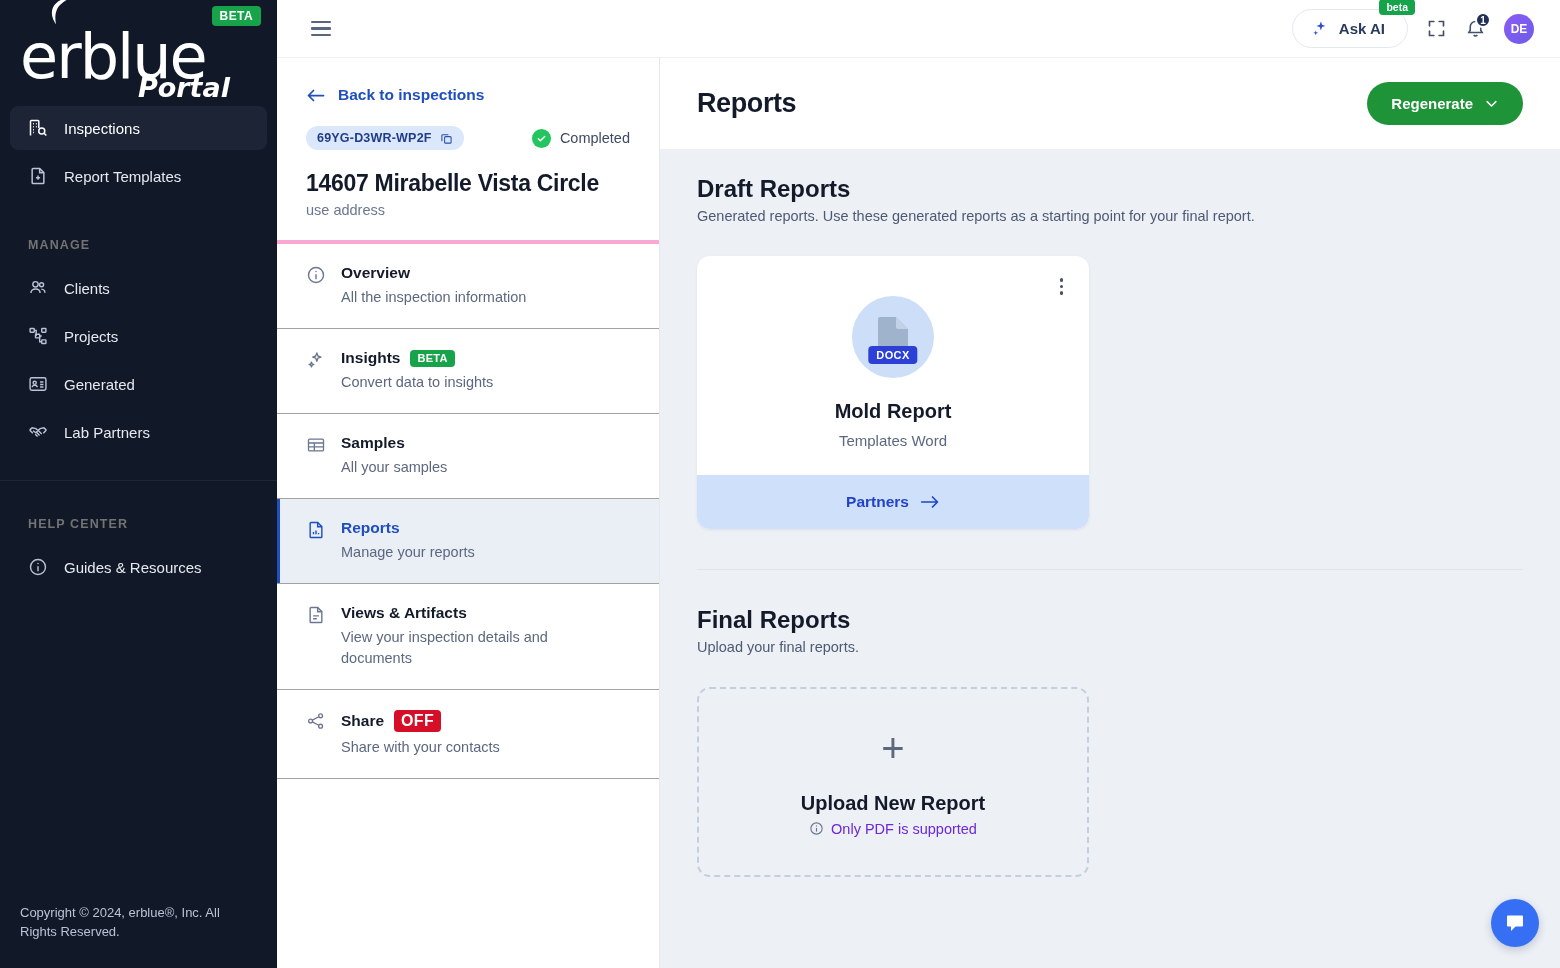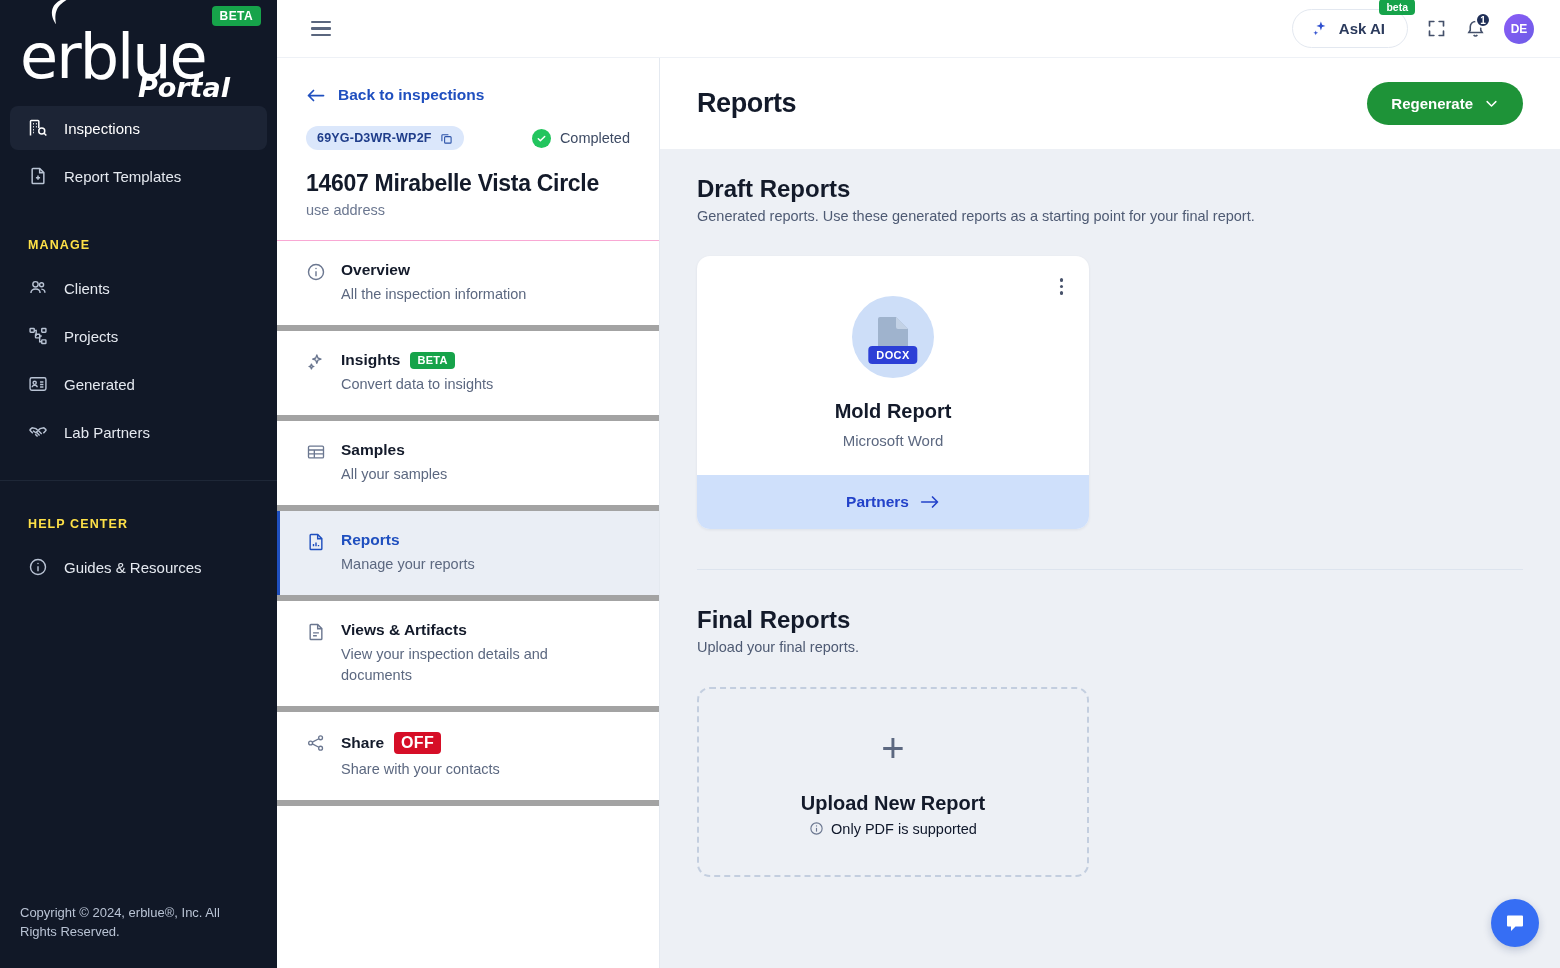--- a/index.html
+++ b/index.html
@@ -49,21 +49,21 @@
   .nav-item {
     display: flex; align-items: center; gap: 16px;
     height: 44px; padding: 0 18px;
     color: #e5e9f0; font-size: 15px; font-weight: 500;
     border-radius: 8px; cursor: pointer;
     margin-bottom: 4px;
   }
   .nav-item.active { background: #1c2435; color: #ffffff; }
   .nav-item svg { flex: 0 0 auto; }
   .nav-section-label {
-    color: #fde047; font-size: 12.5px; font-weight: 700;
+    color: #737373; font-size: 12.5px; font-weight: 700;
     letter-spacing: 1.1px; padding: 0 28px; margin: 36px 0 14px 0;
   }
   .sidebar-divider {
     height: 1px; background: #1e2737; margin: 22px 0 0 0;
   }
   .sidebar-footer {
     margin-top: auto;
     padding: 0 20px 26px 20px;
     color: #b9c3d4; font-size: 13px; line-height: 1.45;
   }
@@ -123,21 +123,21 @@
     border-right: 1px solid #e4e9f0;
     display: flex; flex-direction: column;
     overflow: hidden;
   }
   .back-link {
     display: flex; align-items: center; gap: 12px;
     padding: 28px 0 0 29px;
     color: #1f4fbf; font-size: 15.5px; font-weight: 700;
     cursor: pointer;
   }
-  .insp-head { padding: 22px 29px 22px 29px; border-bottom: 1px solid #f9a8d4; }
+  .insp-head { padding: 22px 29px 22px 29px; border-bottom: 4px solid #f9a8d4; }
   .insp-head-row { display: flex; align-items: center; justify-content: space-between; }
   .code-chip {
     display: inline-flex; align-items: center; gap: 8px;
     background: #dbe7fb; color: #1f3d8a;
     font-size: 12.5px; font-weight: 700; letter-spacing: .2px;
     padding: 5px 11px; border-radius: 13px; cursor: pointer;
   }
   .status-chip { display: flex; align-items: center; gap: 9px; font-size: 14.5px; color: #3d4a63; }
   .check-circle {
     width: 19px; height: 19px; border-radius: 50%;
@@ -145,21 +145,21 @@
   }
   .insp-title {
     margin-top: 20px; font-size: 23px; font-weight: 700;
     color: #131a2a; letter-spacing: -.3px;
   }
   .insp-sub { margin-top: 5px; font-size: 14.5px; color: #6b7790; }
 
   .insp-nav { display: flex; flex-direction: column; }
   .insp-nav-item {
     padding: 20px 29px 20px 29px;
-    border-bottom: 6px solid #a3a3a3;
+    border-bottom: 1px solid #a3a3a3;
     display: flex; gap: 15px;
     cursor: pointer; position: relative;
     background: #fff;
   }
   .insp-nav-item.active { background: #eaeef5; }
   .insp-nav-item.active::before {
     content: ""; position: absolute; left: 0; top: 0; bottom: 0;
     width: 3px; background: #1f4fbf;
   }
   .insp-nav-icon { flex: 0 0 auto; padding-top: 1px; }
@@ -241,21 +241,21 @@
 
   .upload-box {
     width: 392px; height: 190px; margin-top: 32px; margin-bottom: 40px;
     border: 2px dashed #c3cedf; border-radius: 13px;
     display: flex; flex-direction: column; align-items: center; justify-content: center;
     cursor: pointer;
   }
   .upload-plus { font-size: 40px; color: #5c6880; font-weight: 300; line-height: 1; }
   .upload-title { font-size: 20px; font-weight: 700; color: #131a2a; margin-top: 24px; }
   .upload-note {
-    font-size: 14.5px; color: #0f172a; margin-top: 6px;
+    font-size: 14.5px; color: #6d28d9; margin-top: 6px;
     display: flex; align-items: center; gap: 7px;
   }
 
   .chat-fab {
     position: absolute; right: 21px; bottom: 21px;
     width: 48px; height: 48px; border-radius: 50%;
     background: #366ef4;
     display: flex; align-items: center; justify-content: center;
     cursor: pointer; box-shadow: 0 3px 9px rgba(20,40,100,.22);
   }
@@ -548,21 +548,21 @@
                     <i></i>
                 </div>
                 <div class="doc-thumb">
                   <svg width="40" height="42" viewBox="0 0 40 42">
                     <path d="M5 3a2 2 0 012-2h16l12 12v26a2 2 0 01-2 2H7a2 2 0 01-2-2z" fill="#9fb3cd"></path>
                     <path d="M23 1l12 12H25a2 2 0 01-2-2z" fill="#c3d2e6"></path>
                   </svg>
                   <span class="docx-badge">DOCX</span>
                 </div>
                 <div class="doc-name">Mold Report</div>
-                <div class="doc-type">Microsoft Word</div>
+                <div class="doc-type">Templates Word</div>
               </div>
               <div class="doc-download">
                 <span>Partners</span>
                 <svg width="20" height="14" viewBox="0 0 24 16" fill="none" stroke="#2342c9" stroke-width="2" stroke-linecap="round" stroke-linejoin="round">
                   <path d="M2 8h19M15 2l6 6-6 6"></path>
                 </svg>
               </div>
             </div>
           </div>
 

